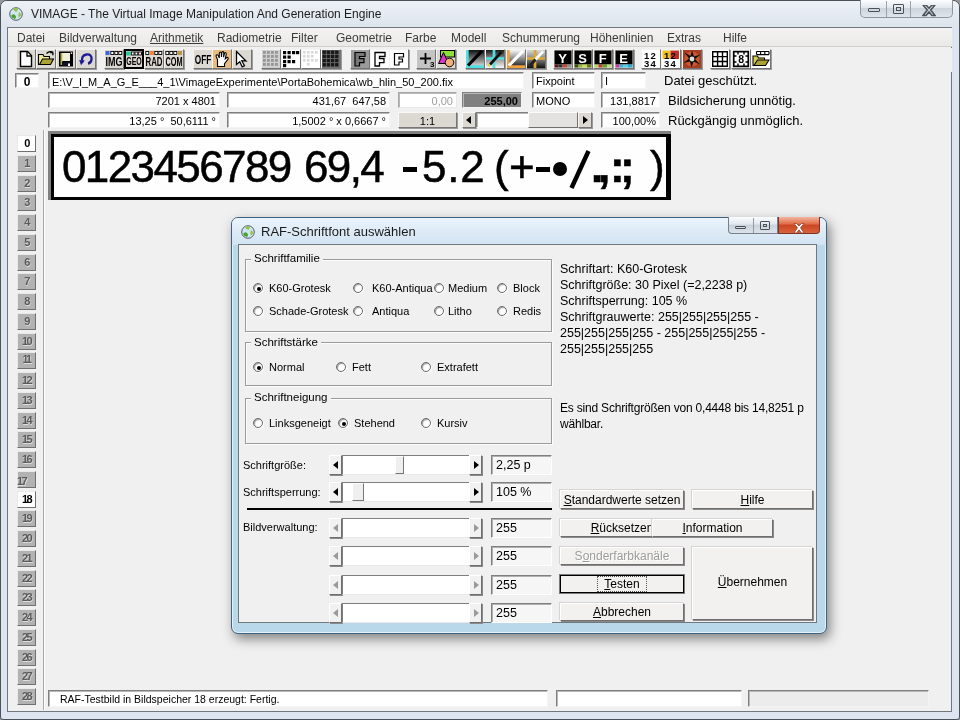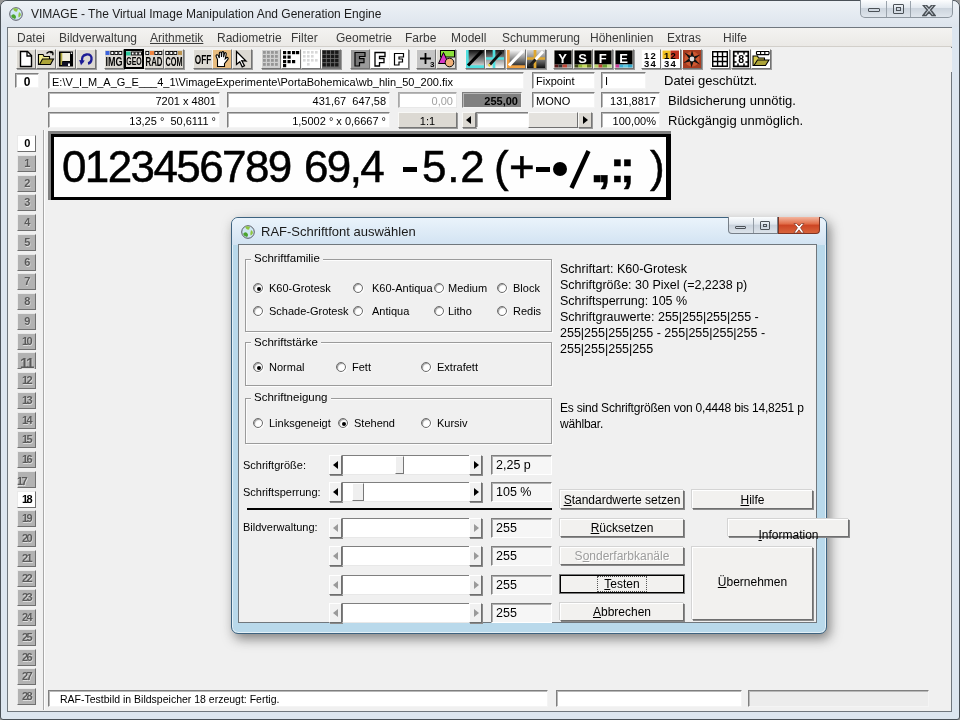--- a/index.html
+++ b/index.html
@@ -404,21 +404,21 @@
 <div class="abs" style="left:17px;top:255.5px;width:19px;font-size:11px;font-weight:bold;color:#5a5a5a;text-align:center;letter-spacing:-1.5px;text-shadow:0.6px 0.6px 0 #dedede;">6</div>
 <div class="abs" style="left:17px;top:273.2px;width:19px;height:17px;background:#b2b2b2;border:1px solid;border-color:#e9e9e9 #707070 #707070 #e9e9e9;"></div>
 <div class="abs" style="left:17px;top:275.2px;width:19px;font-size:11px;font-weight:bold;color:#5a5a5a;text-align:center;letter-spacing:-1.5px;text-shadow:0.6px 0.6px 0 #dedede;">7</div>
 <div class="abs" style="left:17px;top:293.0px;width:19px;height:17px;background:#b2b2b2;border:1px solid;border-color:#e9e9e9 #707070 #707070 #e9e9e9;"></div>
 <div class="abs" style="left:17px;top:295.0px;width:19px;font-size:11px;font-weight:bold;color:#5a5a5a;text-align:center;letter-spacing:-1.5px;text-shadow:0.6px 0.6px 0 #dedede;">8</div>
 <div class="abs" style="left:17px;top:312.8px;width:19px;height:17px;background:#b2b2b2;border:1px solid;border-color:#e9e9e9 #707070 #707070 #e9e9e9;"></div>
 <div class="abs" style="left:17px;top:314.8px;width:19px;font-size:11px;font-weight:bold;color:#5a5a5a;text-align:center;letter-spacing:-1.5px;text-shadow:0.6px 0.6px 0 #dedede;">9</div>
 <div class="abs" style="left:17px;top:332.5px;width:19px;height:17px;background:#b2b2b2;border:1px solid;border-color:#e9e9e9 #707070 #707070 #e9e9e9;"></div>
 <div class="abs" style="left:17px;top:334.5px;width:19px;font-size:11px;font-weight:bold;color:#5a5a5a;text-align:center;letter-spacing:-1.5px;text-shadow:0.6px 0.6px 0 #dedede;">10</div>
 <div class="abs" style="left:17px;top:352.2px;width:19px;height:17px;background:#b2b2b2;border:1px solid;border-color:#e9e9e9 #707070 #707070 #e9e9e9;"></div>
-<div class="abs" style="left:17px;top:354.2px;width:19px;font-size:15px;font-weight:bold;color:#5a5a5a;text-align:center;letter-spacing:-1.5px;text-shadow:0.6px 0.6px 0 #dedede;">11</div>
+<div class="abs" style="left:17px;top:354.2px;width:19px;font-size:10px;font-weight:bold;color:#5a5a5a;text-align:center;letter-spacing:-1.5px;text-shadow:0.6px 0.6px 0 #dedede;">11</div>
 <div class="abs" style="left:17px;top:372.0px;width:19px;height:17px;background:#b2b2b2;border:1px solid;border-color:#e9e9e9 #707070 #707070 #e9e9e9;"></div>
 <div class="abs" style="left:17px;top:374.0px;width:19px;font-size:11px;font-weight:bold;color:#5a5a5a;text-align:center;letter-spacing:-1.5px;text-shadow:0.6px 0.6px 0 #dedede;">12</div>
 <div class="abs" style="left:17px;top:391.8px;width:19px;height:17px;background:#b2b2b2;border:1px solid;border-color:#e9e9e9 #707070 #707070 #e9e9e9;"></div>
 <div class="abs" style="left:17px;top:393.8px;width:19px;font-size:11px;font-weight:bold;color:#5a5a5a;text-align:center;letter-spacing:-1.5px;text-shadow:0.6px 0.6px 0 #dedede;">13</div>
 <div class="abs" style="left:17px;top:411.5px;width:19px;height:17px;background:#b2b2b2;border:1px solid;border-color:#e9e9e9 #707070 #707070 #e9e9e9;"></div>
 <div class="abs" style="left:17px;top:413.5px;width:19px;font-size:11px;font-weight:bold;color:#5a5a5a;text-align:center;letter-spacing:-1.5px;text-shadow:0.6px 0.6px 0 #dedede;">14</div>
 <div class="abs" style="left:17px;top:431.2px;width:19px;height:17px;background:#b2b2b2;border:1px solid;border-color:#e9e9e9 #707070 #707070 #e9e9e9;"></div>
 <div class="abs" style="left:17px;top:433.2px;width:19px;font-size:11px;font-weight:bold;color:#5a5a5a;text-align:center;letter-spacing:-1.5px;text-shadow:0.6px 0.6px 0 #dedede;">15</div>
 <div class="abs" style="left:17px;top:451.0px;width:19px;height:17px;background:#b2b2b2;border:1px solid;border-color:#e9e9e9 #707070 #707070 #e9e9e9;"></div>
 <div class="abs" style="left:17px;top:453.0px;width:19px;font-size:11px;font-weight:bold;color:#5a5a5a;text-align:center;letter-spacing:-1.5px;text-shadow:0.6px 0.6px 0 #dedede;">16</div>
@@ -604,18 +604,18 @@
 <div class="sarrow" style="left:469px;top:603px;"></div>
 <div class="abs" style="left:474px;top:609px;width:0;height:0;border:4px solid transparent;border-left:5px solid #9a9a9a;border-right:none;"></div>
 <div class="sval" style="left:491px;top:603px;">255</div>
 
 <div class="abs itxt" style="left:560px;top:261px;width:258px;">Schriftart: K60-Grotesk<br>Schriftgröße: 30 Pixel (=2,2238 p)<br>Schriftsperrung: 105 %<br>Schriftgrauwerte: 255|255|255|255 - 255|255|255|255 - 255|255|255|255 - 255|255|255|255</div>
 <div class="abs itxt" style="left:560px;top:400px;width:260px;font-size:12px;letter-spacing:-0.2px;">Es sind Schriftgrößen von 0,4448 bis 14,8251 p<br>wählbar.</div>
 
 <div class="dbtn" style="left:560px;top:490px;width:124px;height:19px;padding-top:2px;"><u>S</u>tandardwerte setzen</div>
 <div class="dbtn" style="left:692px;top:490px;width:121px;height:19px;padding-top:2px;"><u>H</u>ilfe</div>
 <div class="dbtn" style="left:560px;top:519px;width:124px;height:18px;padding-top:1px;"><u>R</u>ücksetzen</div>
-<div class="dbtn" style="left:728px;top:519px;width:121px;height:18px;padding-top:8px;"><u>I</u>nformation</div>
+<div class="dbtn" style="left:652px;top:519px;width:121px;height:18px;padding-top:1px;"><u>I</u>nformation</div>
 <div class="dbtn" style="left:560px;top:547px;width:124px;height:18px;padding-top:1px;color:#9c9c9c;text-shadow:1px 1px 0 #fff;">S<u>o</u>nderfarbkanäle</div>
 <div class="dbtn" style="left:692px;top:547px;width:121px;height:73px;padding-top:27px;"><u>Ü</u>bernehmen</div>
 <div class="dbtn" style="left:560px;top:575px;width:124px;height:18px;padding-top:1px;border:1px solid #000;outline:1px solid #7a7a7a;"><span style="outline:1px dotted #555;padding:0 6px;"><u>T</u>esten</span></div>
 <div class="dbtn" style="left:560px;top:603px;width:124px;height:18px;padding-top:1px;"><u>A</u>bbrechen</div>
 </div>
 
 </body></html>

